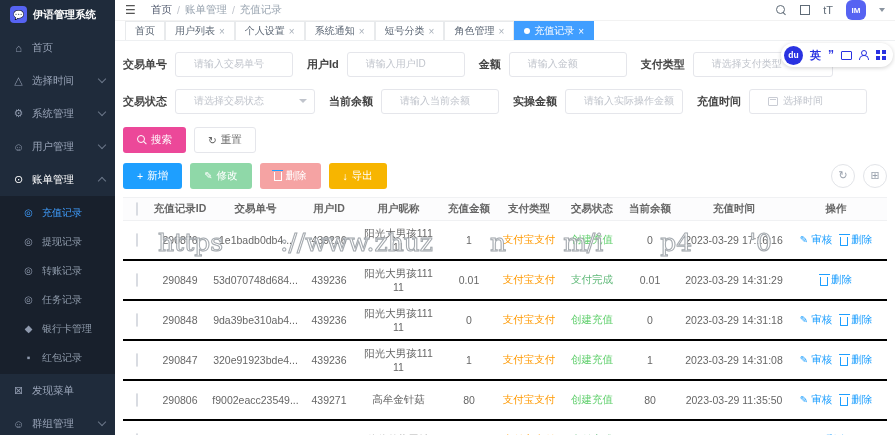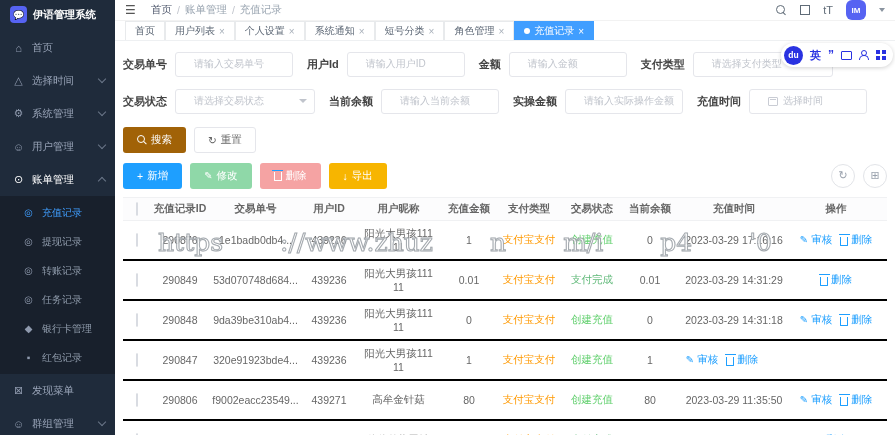--- a/index.html
+++ b/index.html
@@ -63,21 +63,21 @@
     display:flex; align-items:center; padding:0 18px; color:#c0c4cc; font-size:10px; cursor:text; overflow:hidden; white-space:nowrap; }
   .fselect { width:140px; cursor:pointer; }
   .fselect .scaret { position:absolute; right:7px; width:0; height:0; border-left:4px solid transparent; border-right:4px solid transparent; border-top:4px solid #c0c4cc; }
   .cico { position:relative; width:10px; height:9px; border:1.2px solid #c9ccd4; border-radius:1px; margin-right:5px; flex:none; }
   .cico::before { content:""; position:absolute; left:1px; right:1px; top:1.5px; height:1.2px; background:#c9ccd4; }
 
   
   .btnrow { display:flex; align-items:center; gap:8px; margin:10px 0 0 0; height:27px; }
   .btn { display:inline-flex; align-items:center; justify-content:center; gap:4px; height:26px; padding:0 13px;
     border-radius:3px; font-size:10.5px; cursor:pointer; border:1px solid transparent; white-space:nowrap; }
-  .btn-search { background:#a16207; color:#fff; }
+  .btn-search { background:#ec4899; color:#fff; }
   .btn-reset { background:#fff; border-color:#e5e6eb; color:#666; }
   .btn-add { background:#1e9fff; color:#fff; }
   .btn-edit { background:#8fd8a8; color:#fff; }
   .btn-del { background:#f5a3a3; color:#fff; }
   .btn-export { background:#f7b500; color:#fff; }
   .msico { position:relative; width:10px; height:10px; display:inline-block; }
   .msico::before { content:""; position:absolute; width:6px; height:6px; border:1.2px solid #fff; border-radius:50%; left:0; top:0; }
   .msico::after { content:""; position:absolute; width:3.5px; height:1.2px; background:#fff; transform:rotate(45deg); left:5.5px; top:7px; }
   .toolrow { display:flex; align-items:center; gap:8px; margin-top:9px; height:27px; }
   .toolrow .spacer { flex:1; }
@@ -435,20 +435,21 @@
         <div class="tr">
           <div class="td c1"><span class="ckbox"></span></div>
           <div class="td c2">290847</div>
           <div class="td c3">320e91923bde4...</div>
           <div class="td c4">439236</div>
           <div class="td c5">阳光大男孩111 11</div>
           <div class="td c6">1</div>
           <div class="td c7 pay">支付宝支付</div>
           <div class="td c8 st-create">创建充值</div>
           <div class="td c9">1</div>
+          <div class="td c10">2023-03-29 14:31:08</div>
           <div class="td c11 ops">
             <span class="oplink">
                 <span class="pico">✎</span>
                 <span>审核</span>
               </span>
             <span class="oplink">
                 <span class="tico"></span>
                 <span>删除</span>
               </span>
           </div>

